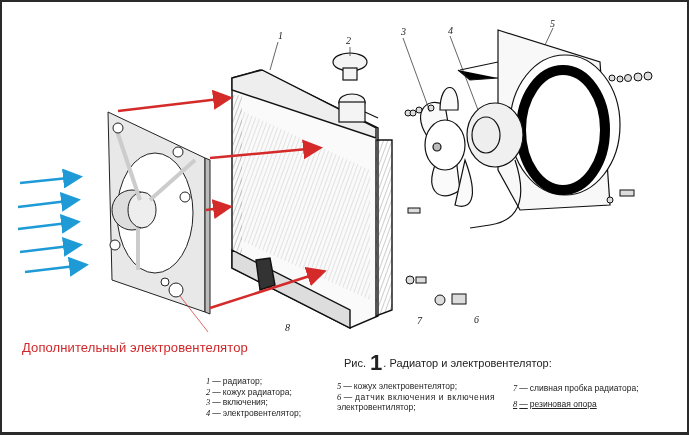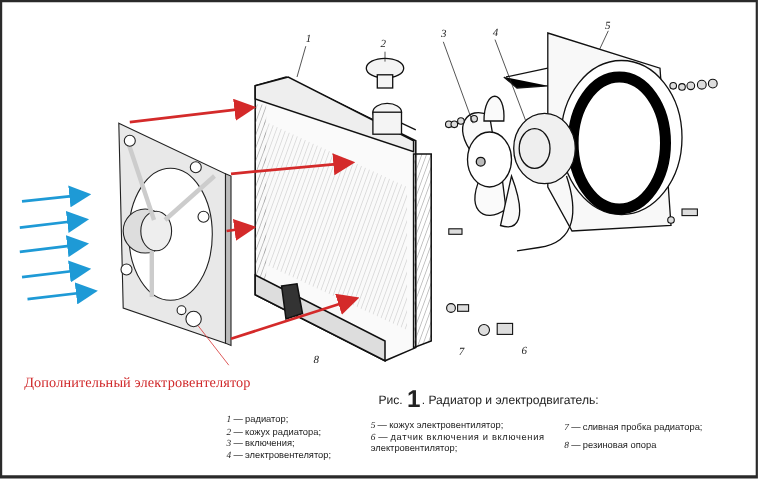--- a/index.html
+++ b/index.html
@@ -1,20 +1,20 @@
 <!DOCTYPE html>
 <html><head>
 <meta charset="utf-8">
 <style>
   html,body{margin:0;padding:0;background:#fff;}
   body{width:689px;height:435px;overflow:hidden;position:relative;font-family:"Liberation Sans",sans-serif;}
   .frame{position:absolute;left:0;top:0;width:685px;height:430px;border:2px solid #2a2a2a;border-bottom-width:3px;background:#fff;}
   svg.art{position:absolute;left:0;top:0;width:689px;height:435px;}
   .lbl{position:absolute;font-family:"Liberation Serif",serif;font-style:italic;font-size:10px;color:#222;}
-  .red-cap{position:absolute;left:22px;top:340px;font-size:13px;color:#d0282a;font-family:Liberation Serif, serif;letter-spacing:0.1px;}
+  .red-cap{position:absolute;left:22px;top:340px;font-size:13px;color:#d0282a;font-family:Liberation Sans, sans-serif;letter-spacing:0.1px;}
   .caption{position:absolute;left:344px;top:350px;font-size:11px;color:#222;}
   .caption .num{font-size:22px;font-weight:bold;vertical-align:-3px;margin:0 1px;}
   .legend{position:absolute;font-size:8.5px;color:#222;line-height:10.5px;}
   .legend .row .n{font-style:italic;font-family:"Liberation Serif",serif;}
   .legend .dash{margin:0 2px;}
 </style>
 </head>
 <body>
 
 <div class="frame"></div>
@@ -134,32 +134,32 @@
 <span class="lbl" style="left:448px;top:25px;">4</span>
 <span class="lbl" style="left:550px;top:18px;">5</span>
 <span class="lbl" style="left:474px;top:314px;">6</span>
 <span class="lbl" style="left:417px;top:315px;">7</span>
 <span class="lbl" style="left:285px;top:322px;">8</span>
 
 <div class="red-cap">Дополнительный электровентелятор</div>
 
 <div class="caption">
   <span>Рис.</span>
-  <span class="num">1</span><span>. Радиатор и электродвигатель:</span>
+  <span class="num">1</span><span>. Радиатор и электровентелятор:</span>
 </div>
 
 <div class="legend" style="left:206px;top:376px;">
   <div class="row"><span class="n">1</span><span class="dash">—</span><span>радиатор;</span></div>
   <div class="row"><span class="n">2</span><span class="dash">—</span><span>кожух радиатора;</span></div>
   <div class="row"><span class="n">3</span><span class="dash">—</span><span>включения;</span></div>
   <div class="row"><span class="n">4</span><span class="dash">—</span><span>электровентелятор;</span></div>
 </div>
 
 <div class="legend" style="left:337px;top:381px;">
-  <div class="row"><span class="n">5</span><span class="dash">—</span><span>кожух электровентилятор;</span></div>
+  <div class="row"><span class="n">5</span><span class="dash">—</span><span>кожух электровентелятор;</span></div>
   <div class="row" style="letter-spacing:0.6px;"><span class="n">6</span><span class="dash">—</span><span>датчик включения и включения</span></div>
   <div class="row"><span>электровентилятор;</span></div>
 </div>
 
 <div class="legend" style="left:513px;top:383px;">
   <div class="row"><span class="n">7</span><span class="dash">—</span><span>сливная пробка радиатора;</span></div>
-  <div class="row" style="margin-top:5px;"><span class="n">8</span><span class="dash">—</span><span>резиновая опора</span></div>
+  <div class="row" style="margin-top:5px;text-decoration:underline;"><span class="n">8</span><span class="dash">—</span><span>резиновая опора</span></div>
 </div>
 
 </body></html>

